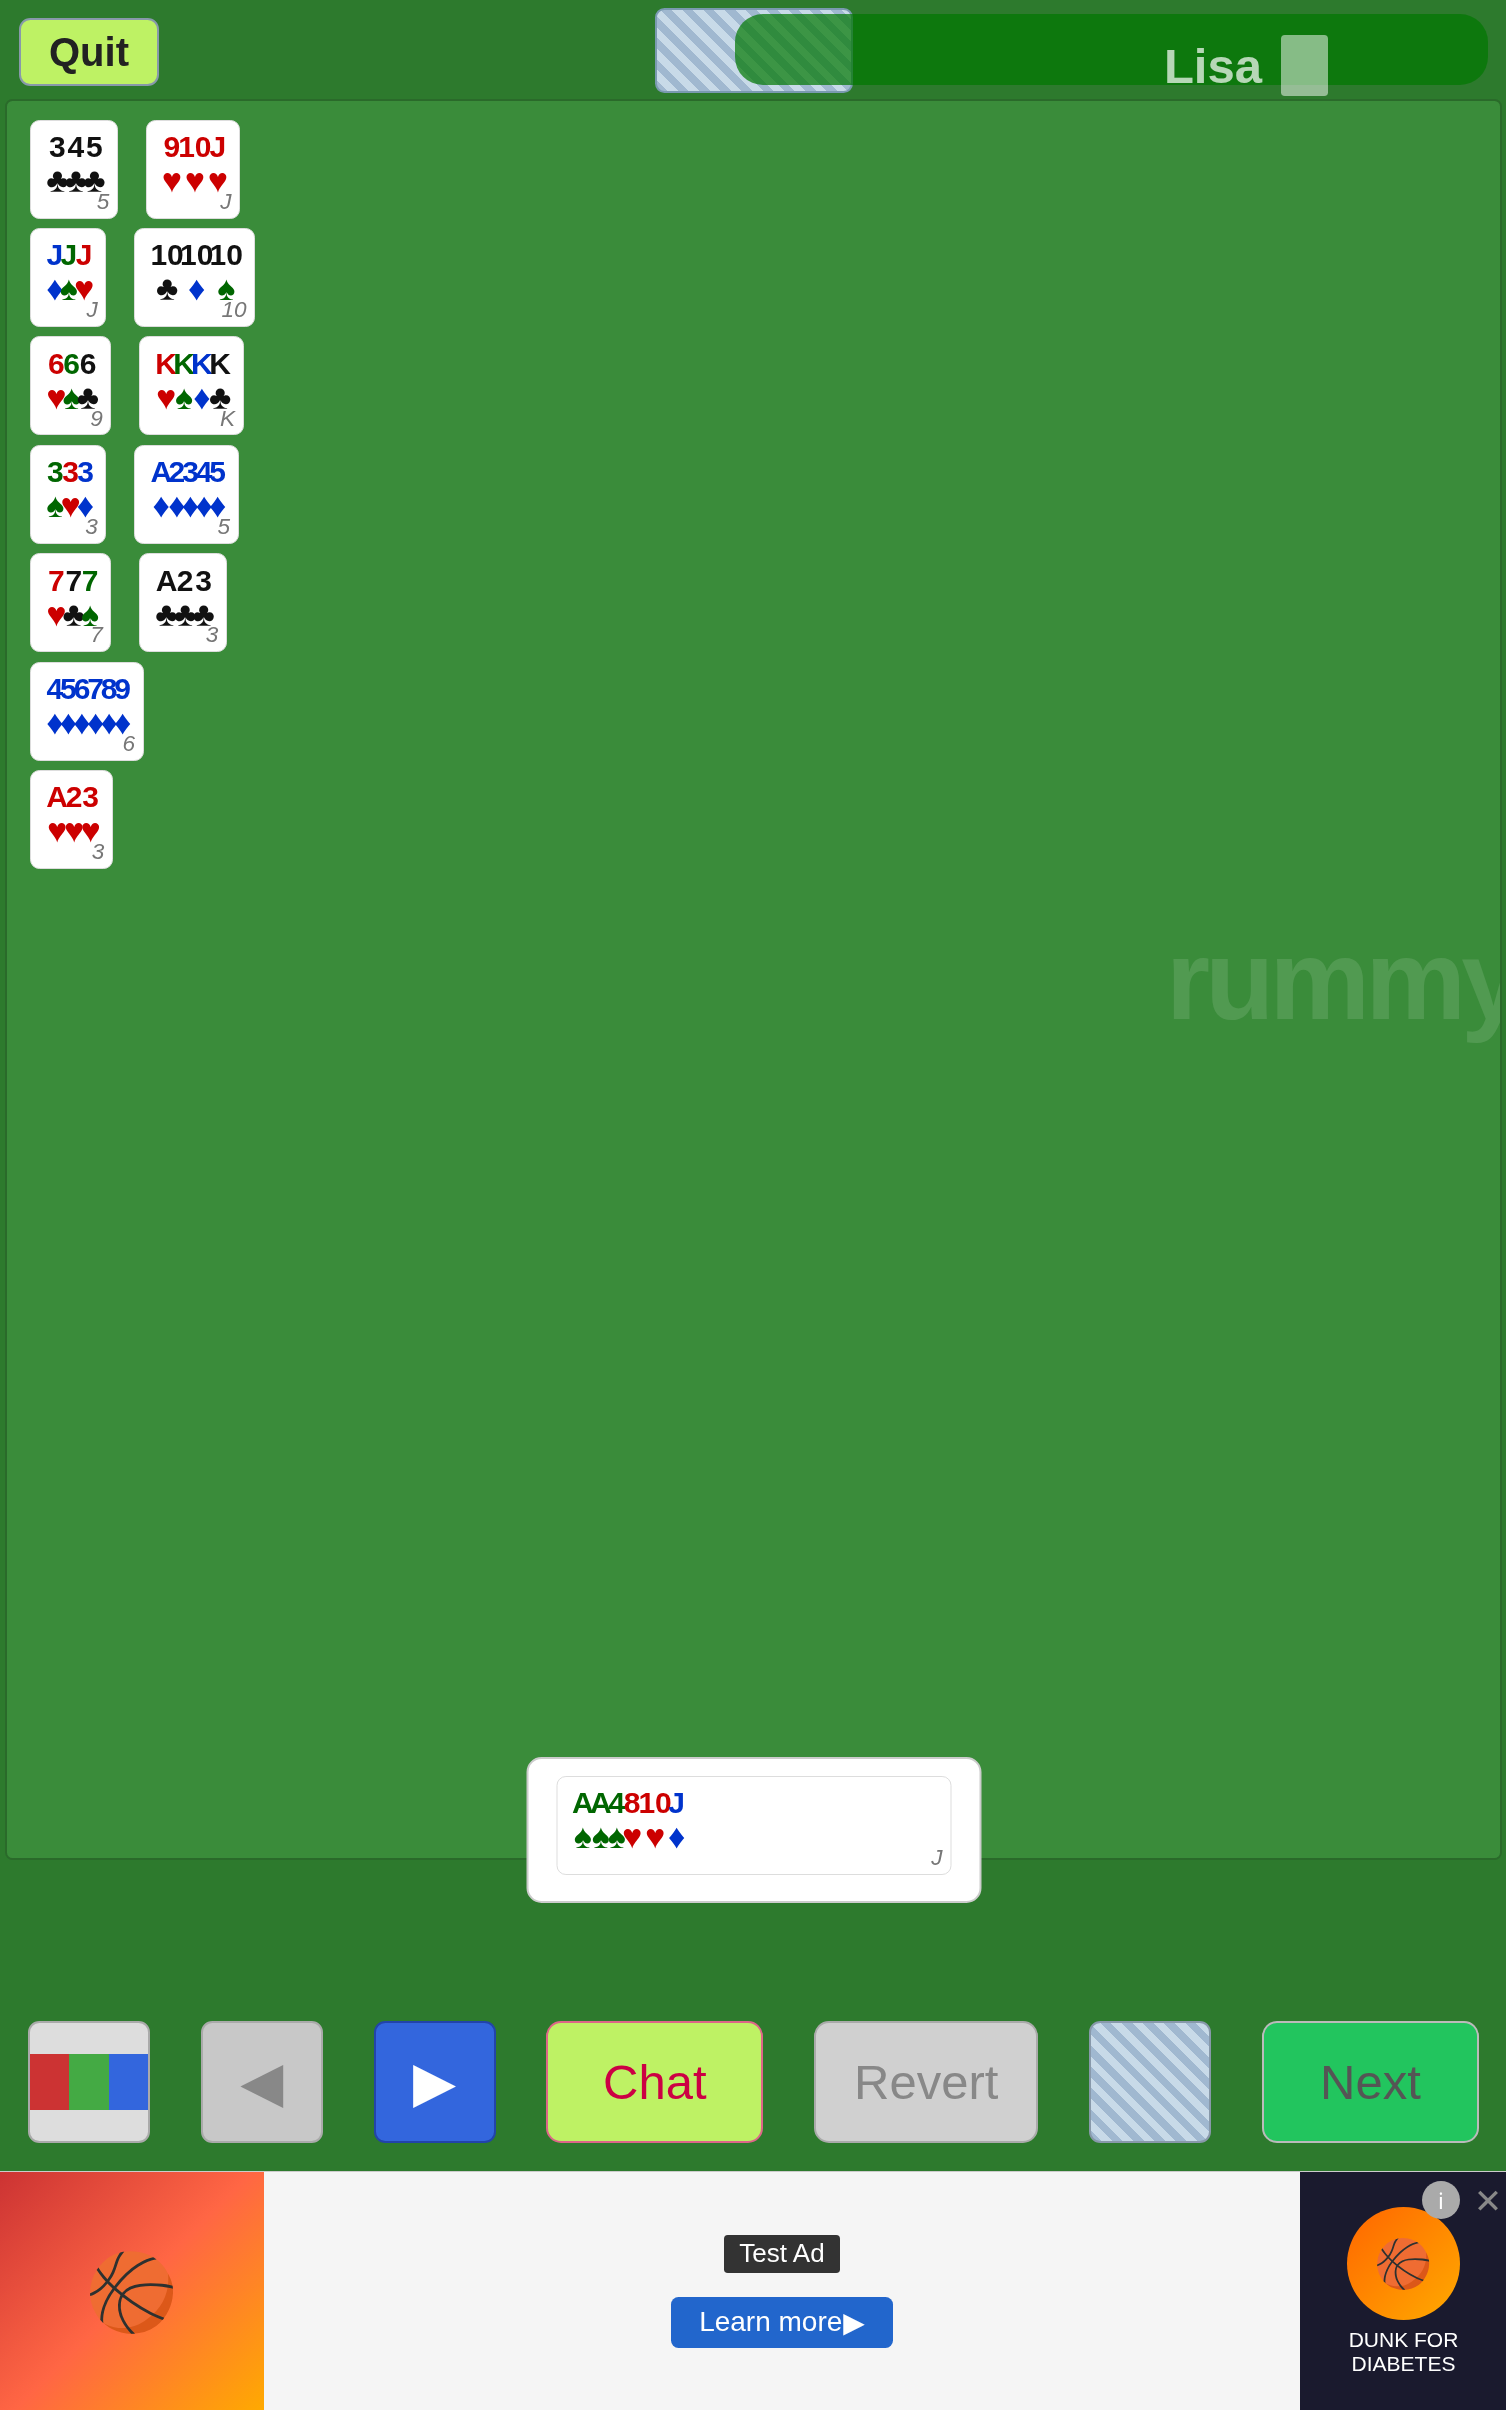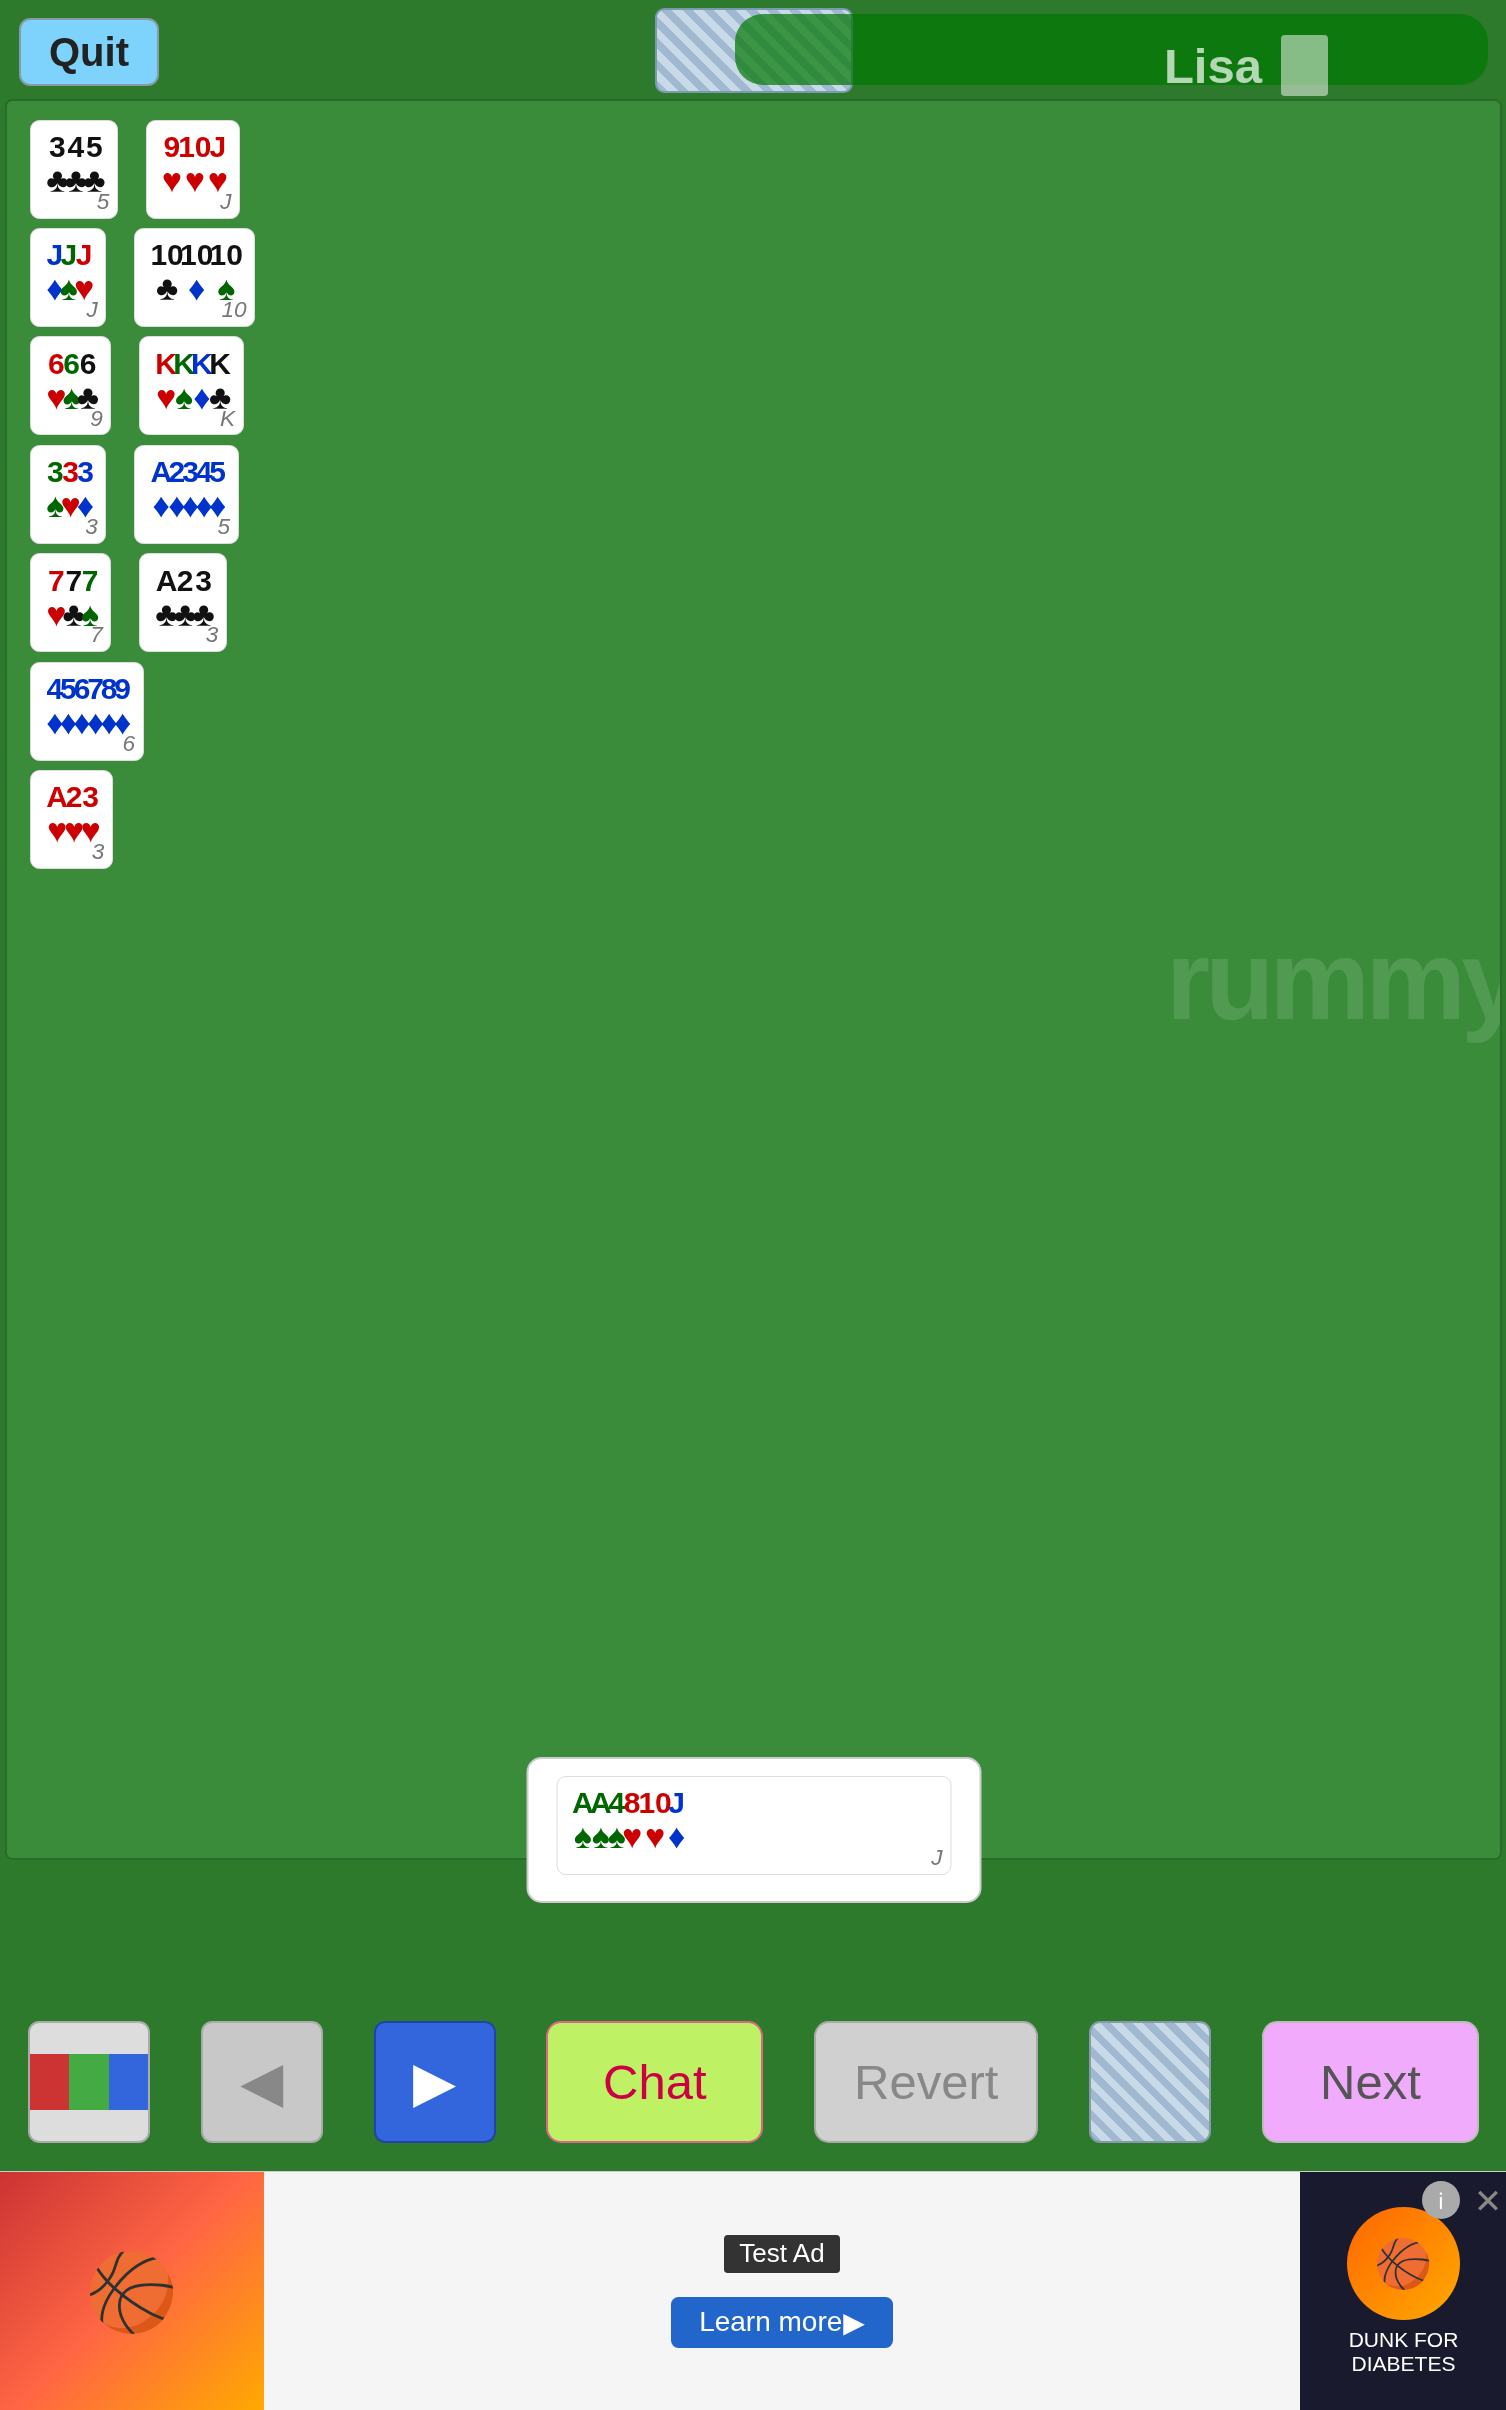--- a/index.html
+++ b/index.html
@@ -16,21 +16,21 @@
     .top-bar {
       width: 100%;
       height: 104px;
       background: #2d7a2d;
       display: flex;
       align-items: center;
       padding: 14px 19px;
       gap: 19px;
     }
     .quit-btn {
-      background: #7dd3fc;
+      background: #bef264;
       border: 2.8px solid #8899aa;
       border-radius: 11.3px;
       padding: 9.4px 28px;
       font-size: 40px;
       font-weight: bold;
       cursor: pointer;
       color: #222;
       min-width: 132px;
     }
     .deck-area {
@@ -242,21 +242,21 @@
         #c8dae8 7.5px,
         #c8dae8 15px
       );
       border: 2.8px solid #8899aa;
       border-radius: 11.3px;
       width: 122px;
       height: 122px;
     }
 
     .btn-next {
-      background: #f0abfc;
+      background: #22c55e;
       border: 2.8px solid #bbb;
       border-radius: 15px;
       padding: 14px 38px;
       font-size: 49px;
       color: #555;
       cursor: pointer;
       height: 122px;
       min-width: 217px;
       display: flex;
       align-items: center;

